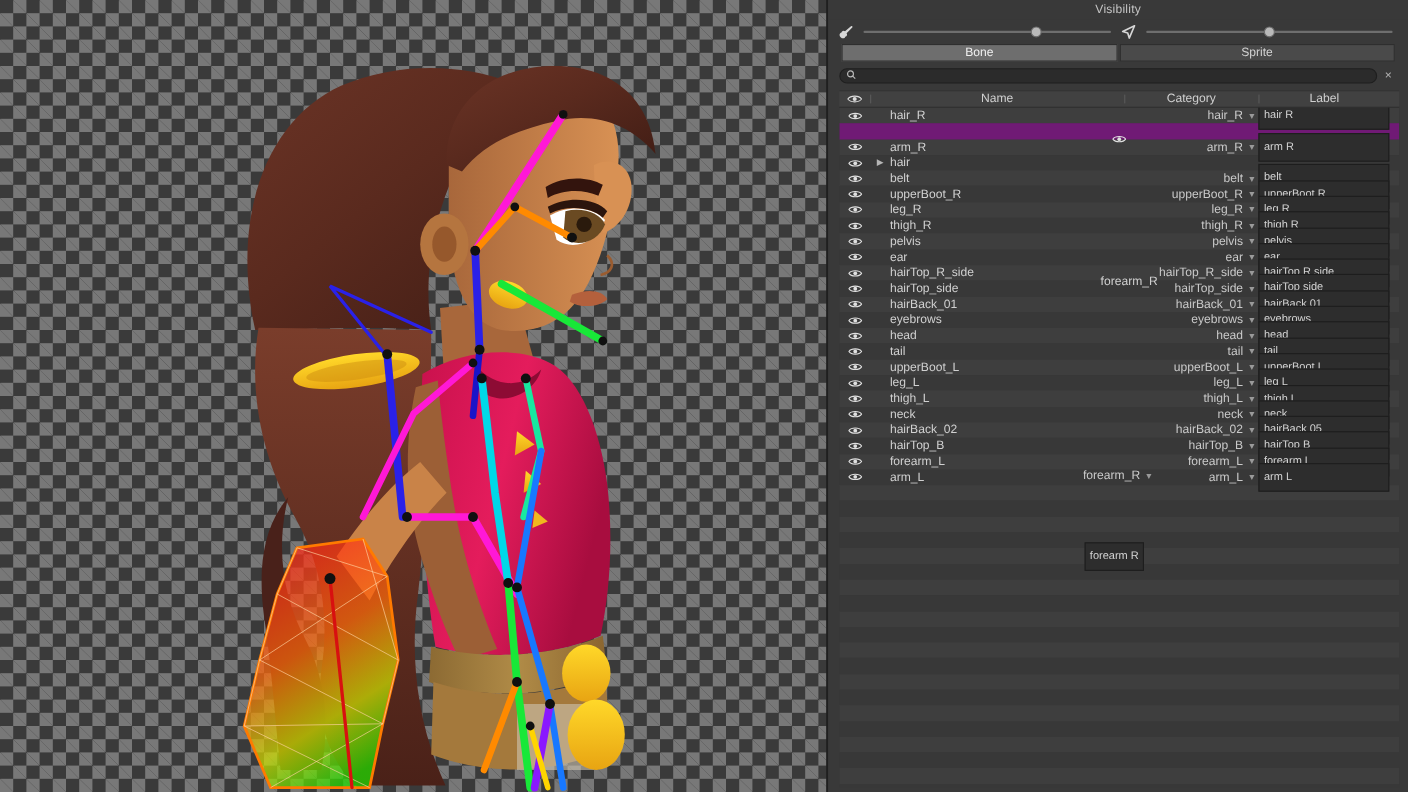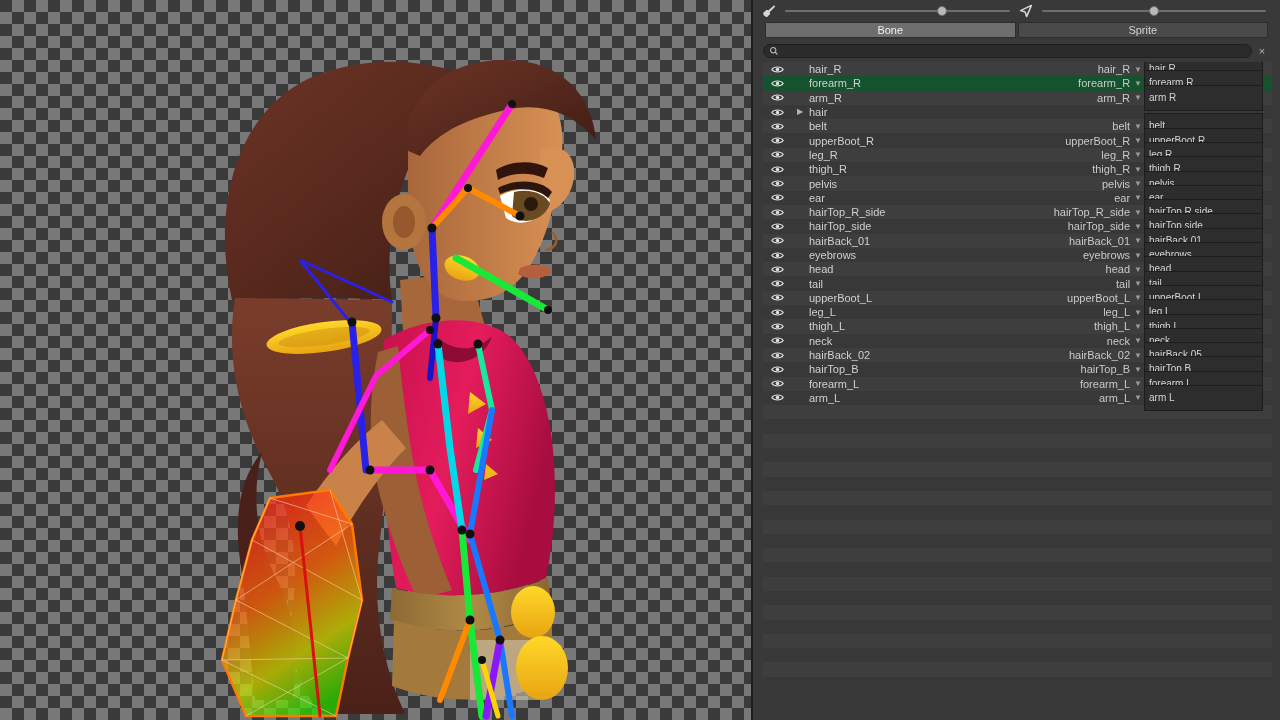--- a/index.html
+++ b/index.html
@@ -129,21 +129,21 @@
     flex: 1; overflow: hidden;
     margin: 0 8px 4px 10px;
   }
   .row {
     display: flex; align-items: center;
     height: 14.3px;
     font-size: 11px;
   }
   .row.odd  { background: #3e3e3e; }
   .row.even { background: #383838; }
-  .row.selected { background: #14532d; }
+  .row.selected { background: #701a75; flex-direction: column; }
   .c-eye {
     flex: 0 0 28px; display: flex; align-items: center; justify-content: center;
   }
   .c-name {
     flex: 0 0 231px; color: #d0d0d0;
     display: flex; align-items: center; gap: 3px;
     padding-left: 6px; white-space: nowrap; overflow: hidden;
   }
   .c-name .twisty {
     display: inline-block; width: 9px; color: #b5b5b5; font-size: 8px;
@@ -328,20 +328,21 @@
         <circle cx="482" cy="660" r="4"></circle>
           <circle cx="430" cy="330" r="4"></circle>
       </g>
     </svg>
   </div>
 
   <div id="canvas-sep"></div>
 
   <div id="panel">
 
+    <div id="panel-title">Visibility</div>
 
     <div id="slider-row">
       <div class="slider-group">
         <span class="slider-icon">
           <svg viewBox="0 0 16 16" width="16" height="16">
             <path d="M3.2 12.8 C1.6 11.2 2.2 9 4 8.6 C4.4 7 6 6.4 7.2 7.4 L12.6 2.8
                      C13.4 2 14.6 3.2 13.8 4 L8.6 9.2 C9.6 10.4 9 12 7.4 12.4
                      C7 14.2 4.8 14.4 3.2 12.8 Z" fill="#d6d6d6"></path>
           </svg>
         </span>
@@ -372,20 +373,32 @@
           <svg viewBox="0 0 12 12" width="10" height="10">
             <circle cx="5" cy="5" r="3.2" fill="none" stroke="#b8b8b8" stroke-width="1.3"></circle>
             <path d="M7.4 7.4 L10.2 10.2" stroke="#b8b8b8" stroke-width="1.3"></path>
           </svg>
         </span>
         <input id="search-input" type="text" placeholder="" style="">
       </div>
       <span id="search-clear">×</span>
     </div>
 
+    <div id="col-header">
+      <div class="ch ch-eye">
+        <svg viewBox="0 0 18 12" width="14" height="10">
+          <path d="M1 6 C4 1.6 14 1.6 17 6 C14 10.4 4 10.4 1 6 Z" fill="none" stroke="#dcdcdc" stroke-width="1.3"></path>
+          <circle cx="9" cy="6" r="2.4" fill="#dcdcdc"></circle>
+        </svg>
+      </div>
+      <div class="ch ch-name">Name</div>
+      <div class="ch ch-cat">Category</div>
+      <div class="ch ch-label">Label</div>
+      <div class="ch-end"></div>
+    </div>
 
     <div id="table">
         <div class="row odd">
           <div class="c-eye">
             <svg viewBox="0 0 18 12" width="13" height="9">
               <path d="M1 6 C4 1.6 14 1.6 17 6 C14 10.4 4 10.4 1 6 Z" fill="none" stroke="#e0e0e0" stroke-width="1.4"></path>
               <circle cx="9" cy="6" r="2.4" fill="#e0e0e0"></circle>
             </svg>
           </div>
           <div class="c-name">

